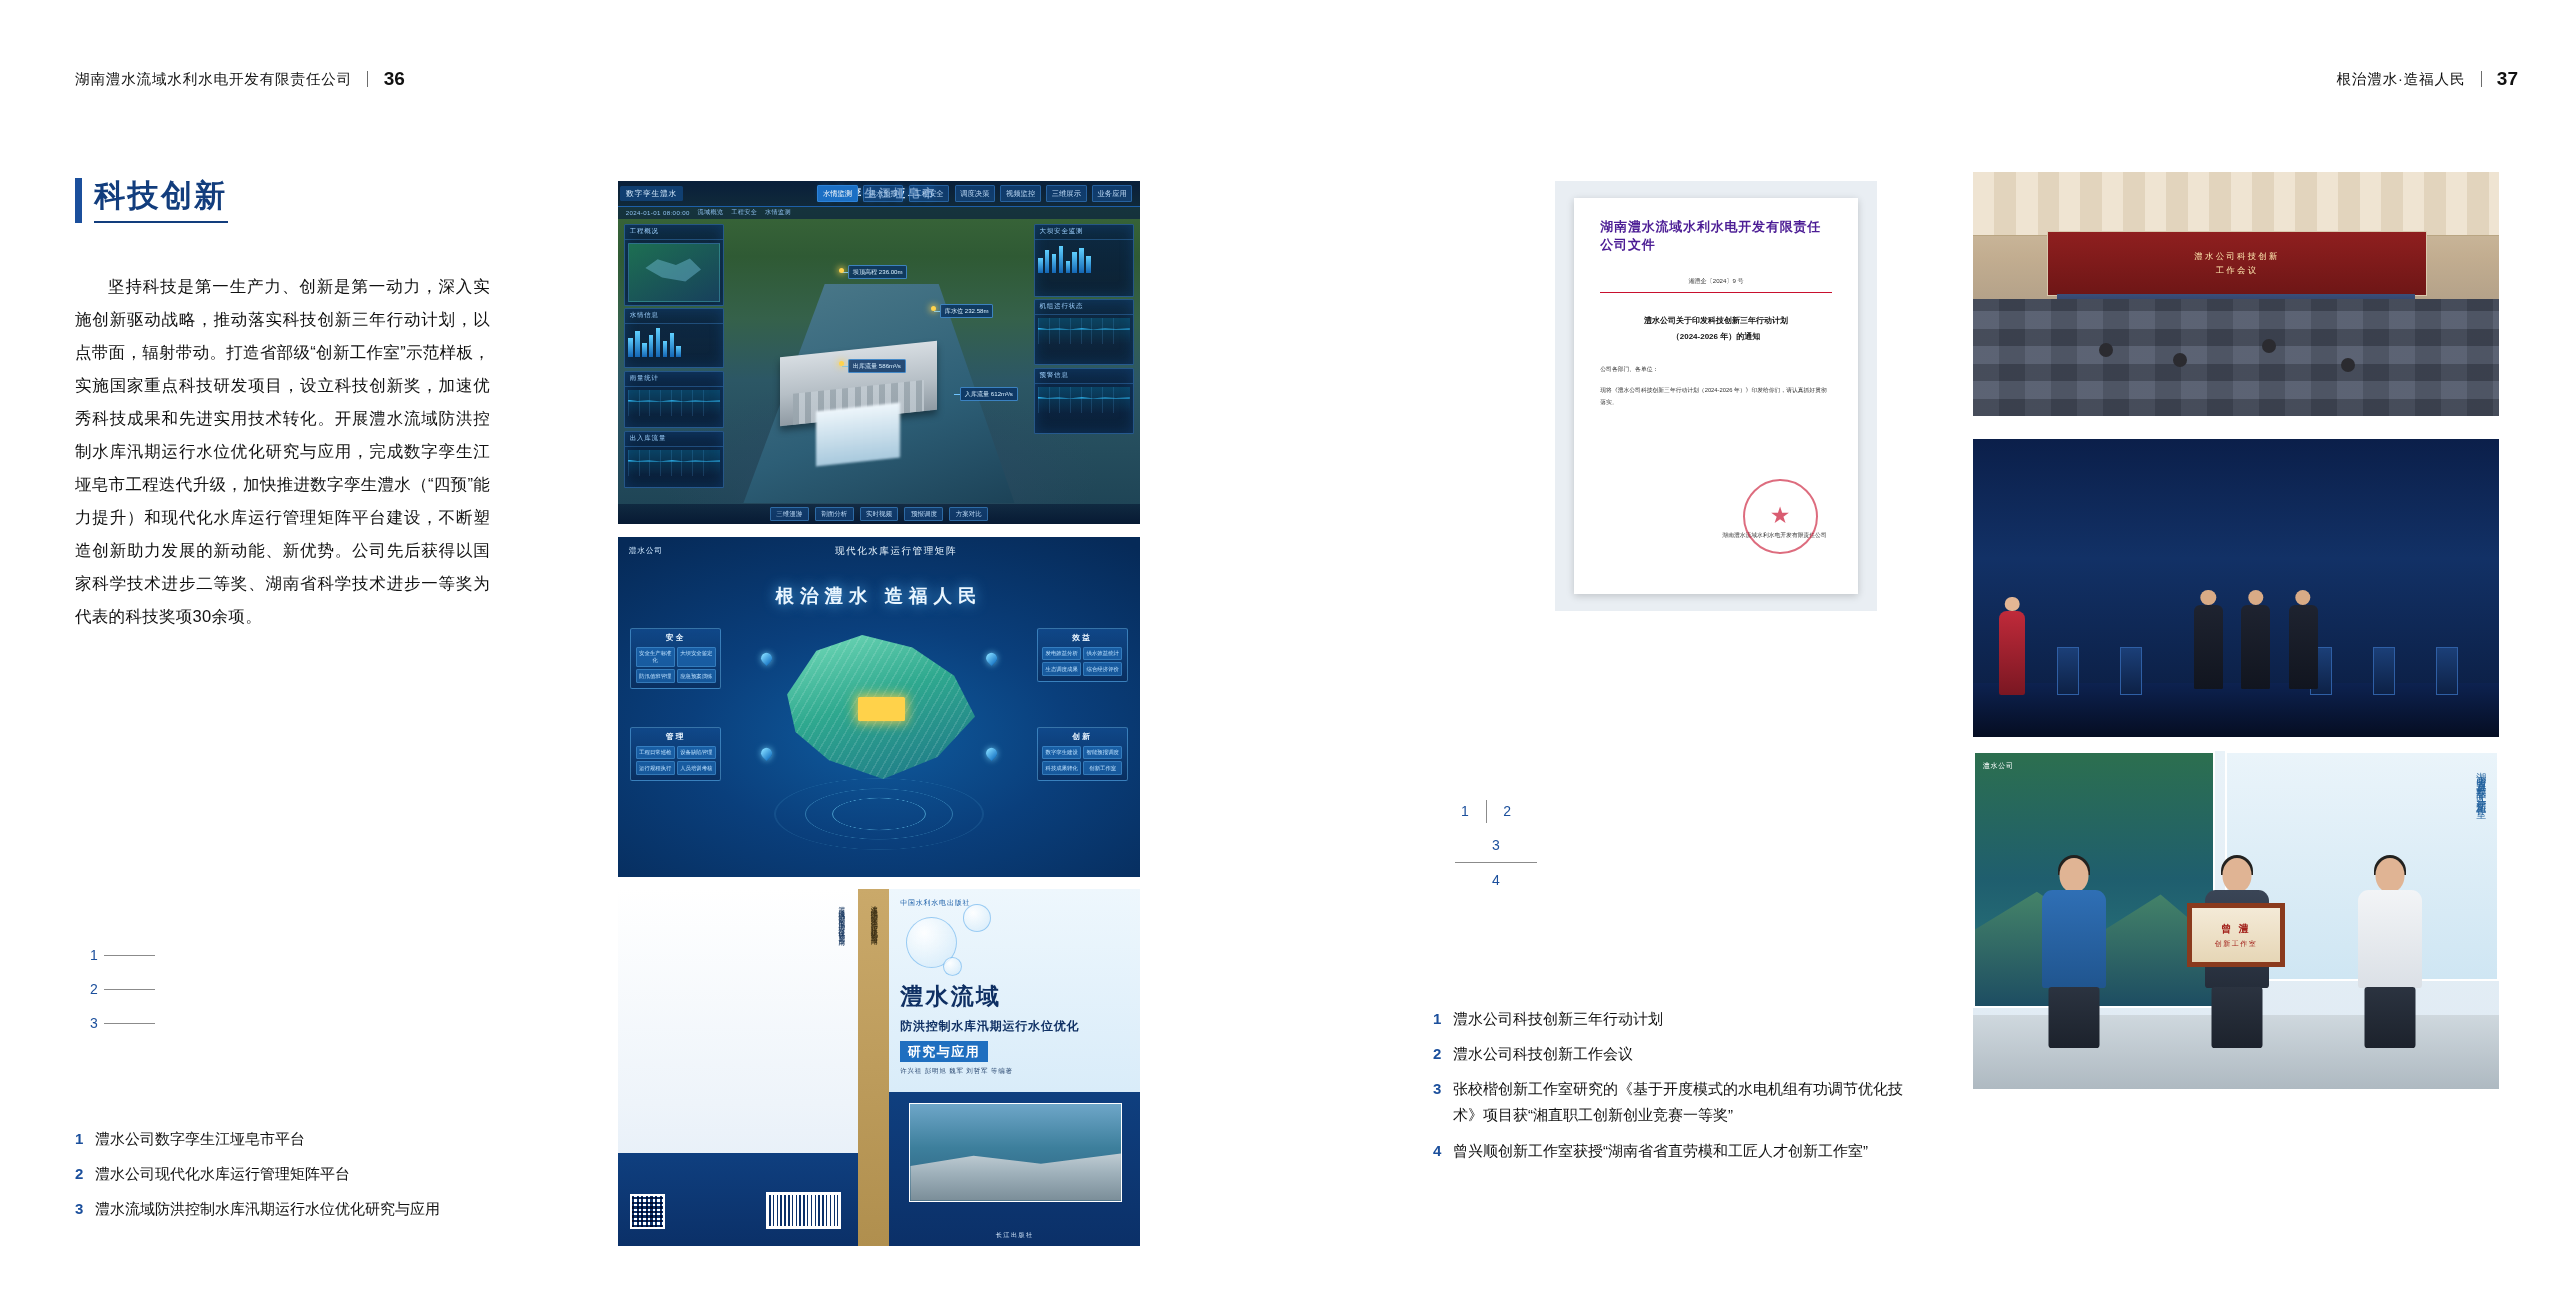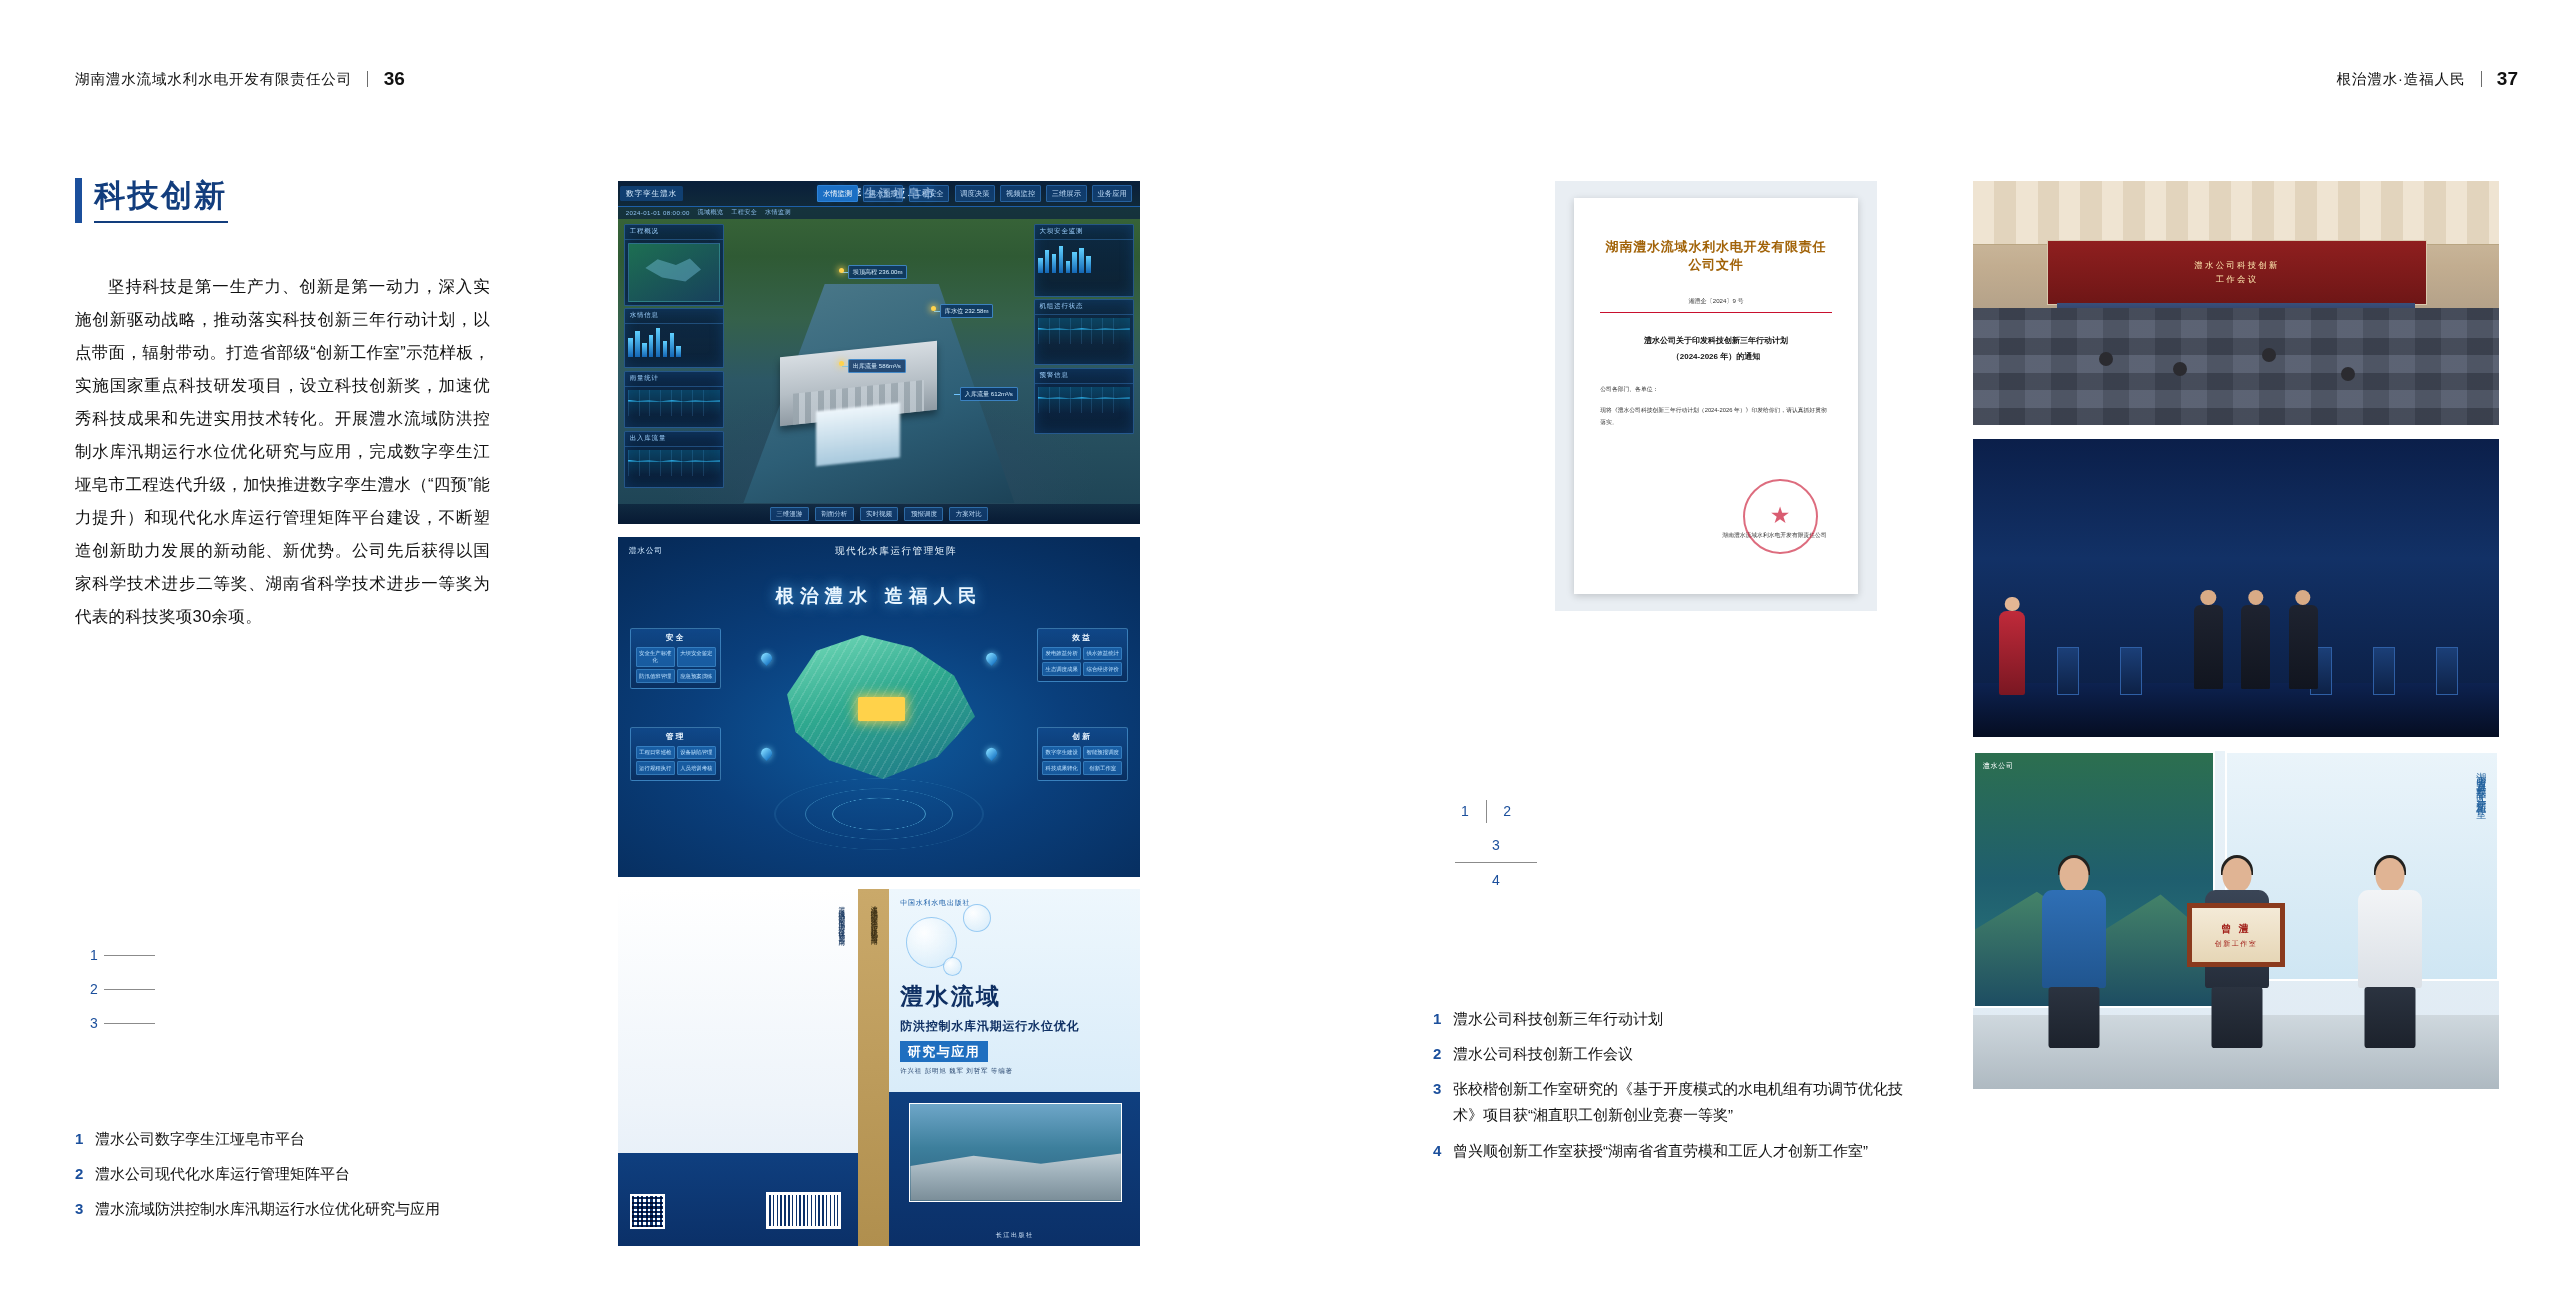--- a/index.html
+++ b/index.html
@@ -456,22 +456,22 @@
   }
   #fig-doc .sheet {
     width: 88%; height: 92%;
     background: #ffffff;
     box-shadow: 0 1.5px 7.7px rgba(0,0,0,.18);
     position: relative;
     padding: 20px 26px;
     box-sizing: border-box;
   }
   #fig-doc .doc-head {
-    text-align: center; color: #a16207; font-weight: bold;
-    font-size: 13px; letter-spacing: 0.8px; margin-top: 20px;
+    text-align: left; color: #4c1d95; font-weight: bold;
+    font-size: 13px; letter-spacing: 0.8px; 
   }
   #fig-doc .doc-no {
     text-align: center; font-size: 6.1px; color: #333; margin-top: 23px;
   }
   #fig-doc .doc-rule {
     height: 1.2px; background: #c8102e; margin: 6.1px 0 20px;
   }
   #fig-doc .doc-title {
     text-align: center; font-size: 8px; font-weight: bold; color: #111;
     line-height: 15.4px;
@@ -491,21 +491,21 @@
     opacity: .85;
   }
   #fig-doc .seal:after {
     content: "★";
     position: absolute; left: 50%; top: 50%; transform: translate(-50%,-52%);
     color: rgba(200,16,46,.8); font-size: 23px;
   }
 
   
   #fig-meeting {
-    left: 1973px; top: 181px; width: 526px; height: 244px;
+    left: 1973px; top: 172px; width: 526px; height: 244px;
     background: linear-gradient(180deg,#d9c9ae 0%, #c2ad90 35%, #8e8376 100%);
   }
   #fig-meeting .ceil {
     position:absolute; left:0; right:0; top:0; height:26%;
     background: repeating-linear-gradient(90deg,#efe4d2 0 21.5px,#e2d4bd 21.5px 43px);
     border-bottom: 1.5px solid #b9a582;
   }
   #fig-meeting .stage {
     position:absolute; left:14%; top:24%; width:72%; height:26%;
     background: linear-gradient(180deg,#8f1f1f,#6e1616);

